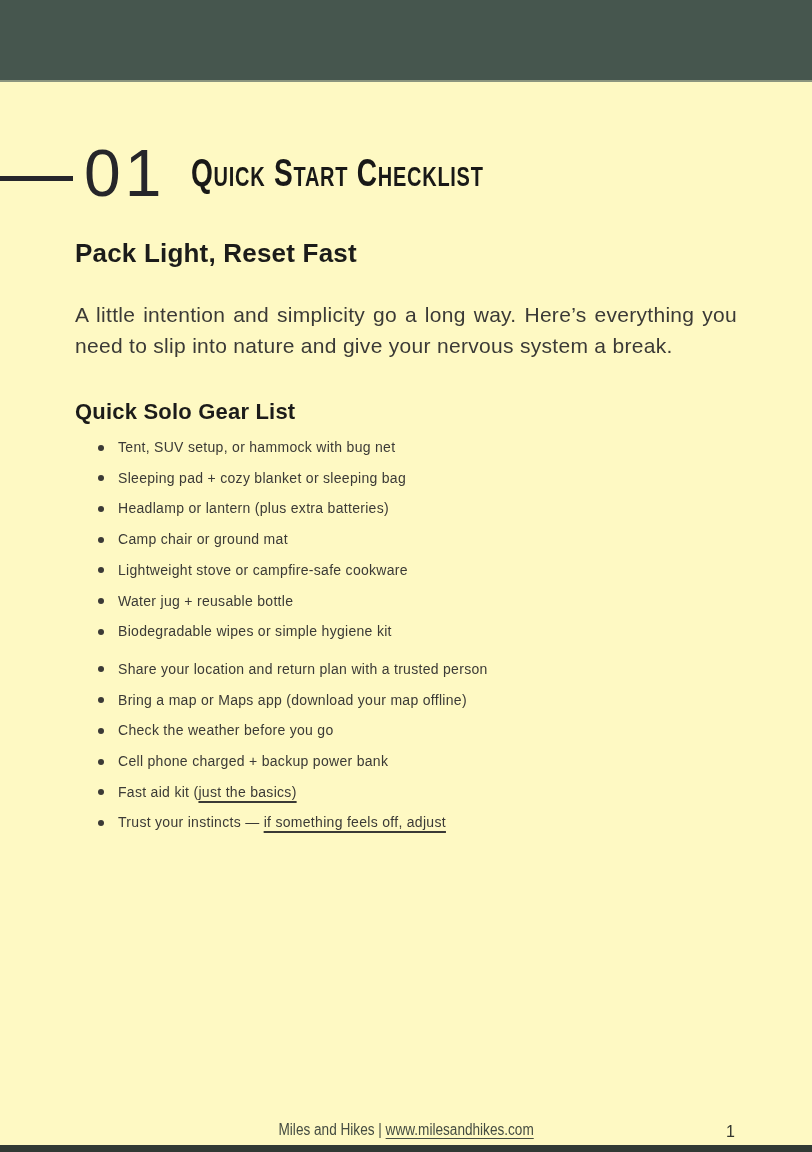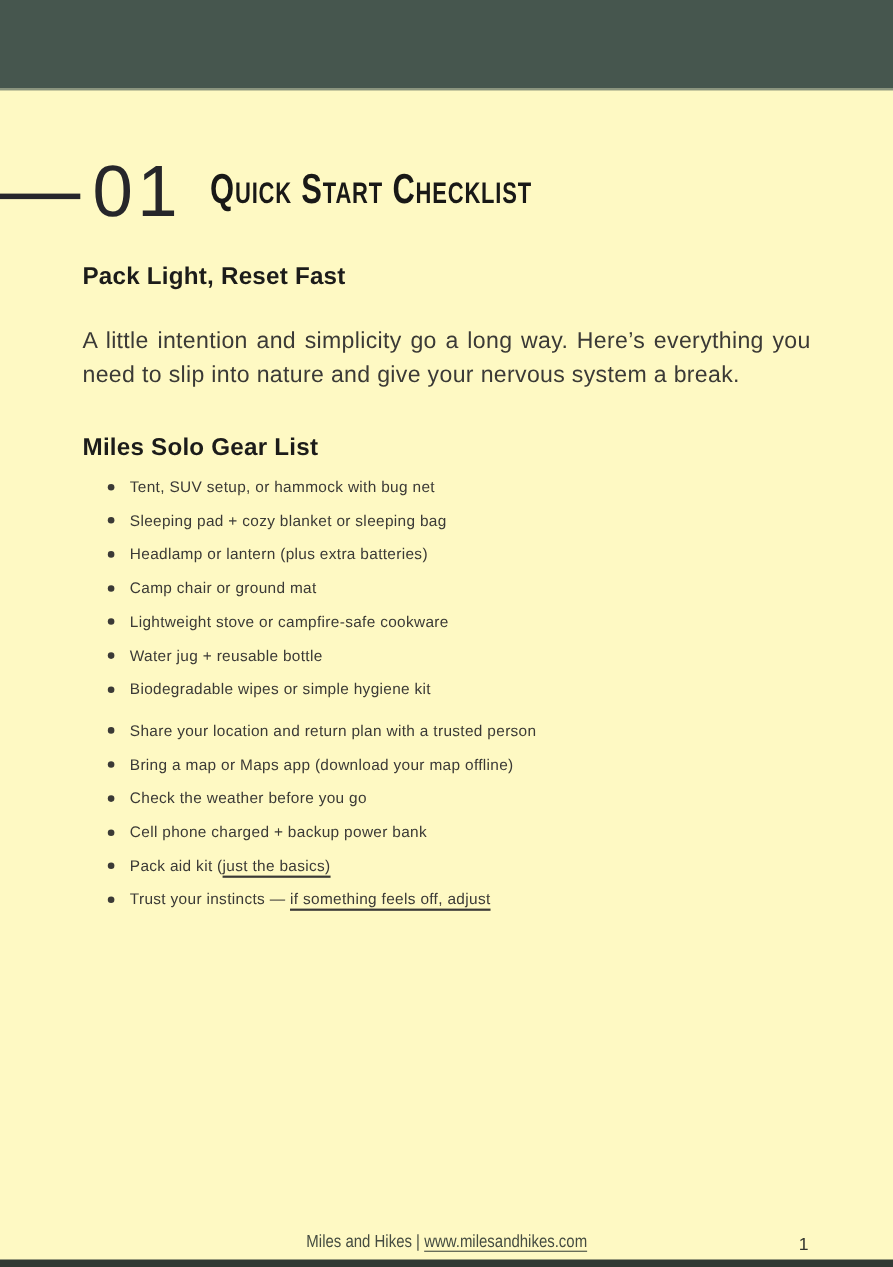--- a/index.html
+++ b/index.html
@@ -63,21 +63,21 @@
   
   .content {
     position: absolute;
     top: 238px;
     left: 75px;
     right: 75px;
     color: #3b3a36;
   }
   .subtitle {
     margin: 0;
-    font-size: 22px;
+    font-size: 26px;
     font-weight: 700;
     letter-spacing: 0.2px;
     color: #1c1c1a;
   }
   .intro {
     margin: 30px 0 0 0;
     font-size: 21px;
     line-height: 31px;
     letter-spacing: 0.3px;
     text-align: justify;
@@ -159,39 +159,39 @@
     <h1 class="chapter-title">Quick Start Checklist</h1>
   </header>
 
   <main class="content">
 
     <h2 class="subtitle">Pack Light, Reset Fast</h2>
 
     <p class="intro">A little intention and simplicity go a long way. Here’s everything you need to slip into nature and give your nervous system a break.</p>
 
     <section>
-      <h3 class="section-heading">Miles Solo Gear List</h3>
+      <h3 class="section-heading">Quick Solo Gear List</h3>
       <ul class="checklist">
         <li><span class="bullet"></span><span>Tent, SUV setup, or hammock with bug net</span></li>
         <li><span class="bullet"></span><span>Sleeping pad + cozy blanket or sleeping bag</span></li>
         <li><span class="bullet"></span><span>Headlamp or lantern (plus extra batteries)</span></li>
         <li><span class="bullet"></span><span>Camp chair or ground mat</span></li>
         <li><span class="bullet"></span><span>Lightweight stove or campfire-safe cookware</span></li>
         <li><span class="bullet"></span><span>Water jug + reusable bottle</span></li>
         <li><span class="bullet"></span><span>Biodegradable wipes or simple hygiene kit</span></li>
       </ul>
     </section>
 
     <section>
       <ul class="checklist">
         <li><span class="bullet"></span><span>Share your location and return plan with a trusted person</span><a class="inline-link"></a><span></span></li>
         <li><span class="bullet"></span><span>Bring a map or Maps app (download your map offline)</span><a class="inline-link"></a><span></span></li>
         <li><span class="bullet"></span><span>Check the weather before you go</span><a class="inline-link"></a><span></span></li>
         <li><span class="bullet"></span><span>Cell phone charged + backup power bank</span><a class="inline-link"></a><span></span></li>
-        <li><span class="bullet"></span><span>Pack aid kit (</span><a class="inline-link">just the basics)</a><span></span></li>
+        <li><span class="bullet"></span><span>Fast aid kit (</span><a class="inline-link">just the basics)</a><span></span></li>
         <li><span class="bullet"></span><span>Trust your instincts — </span><a class="inline-link">if something feels off, adjust</a><span></span></li>
       </ul>
     </section>
 
   </main>
 
   <footer>
     <div class="footer-brand">
       <span class="footer-brand-inner"><span>Miles and Hikes | </span><a class="footer-link">www.milesandhikes.com</a></span>
     </div>

